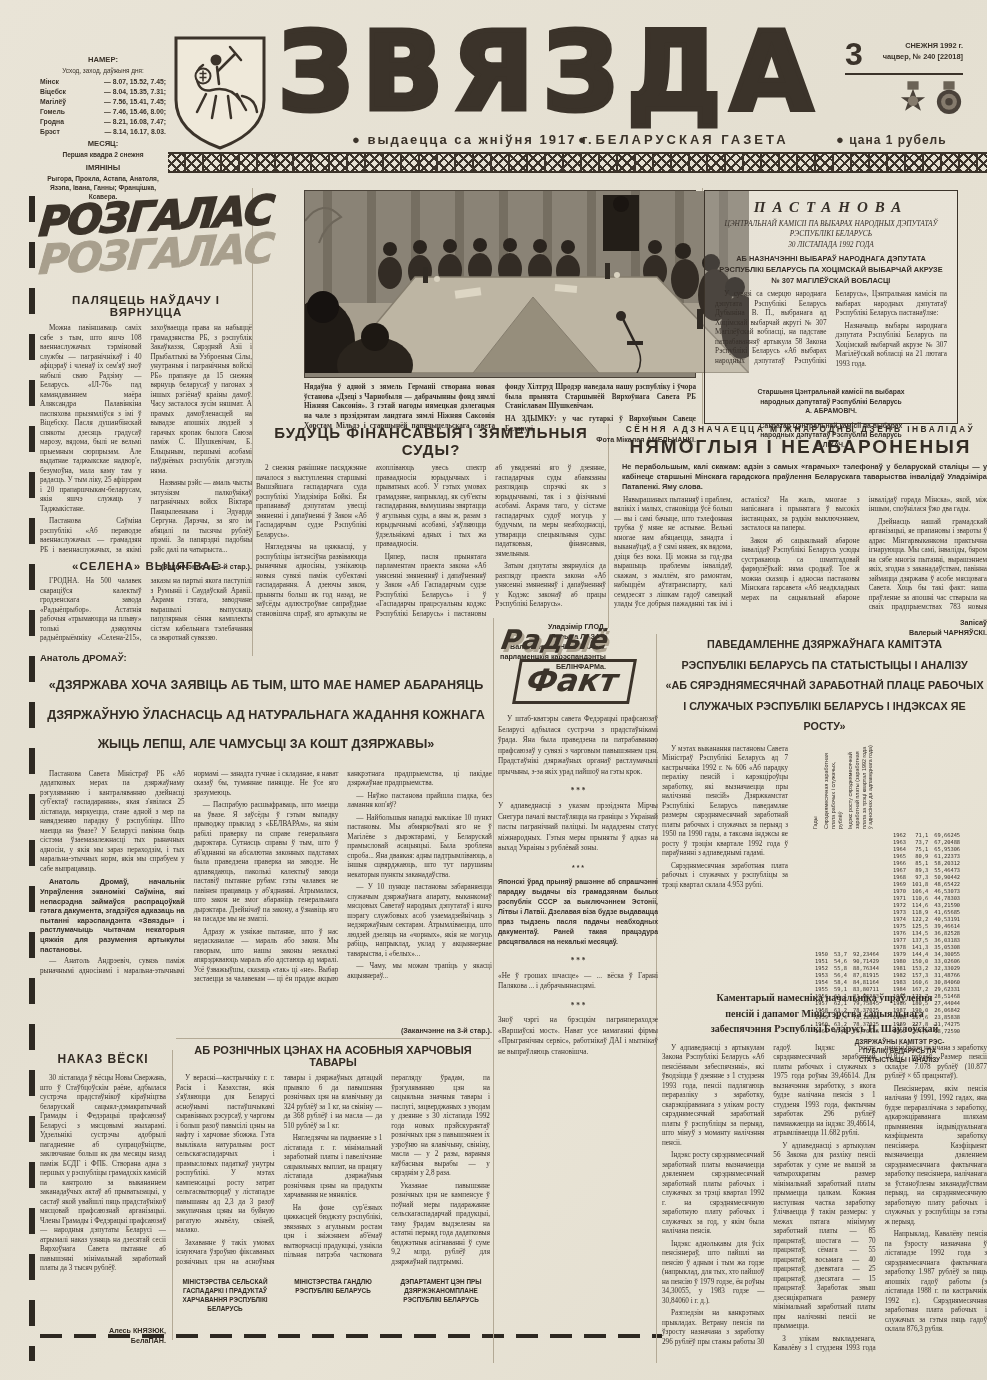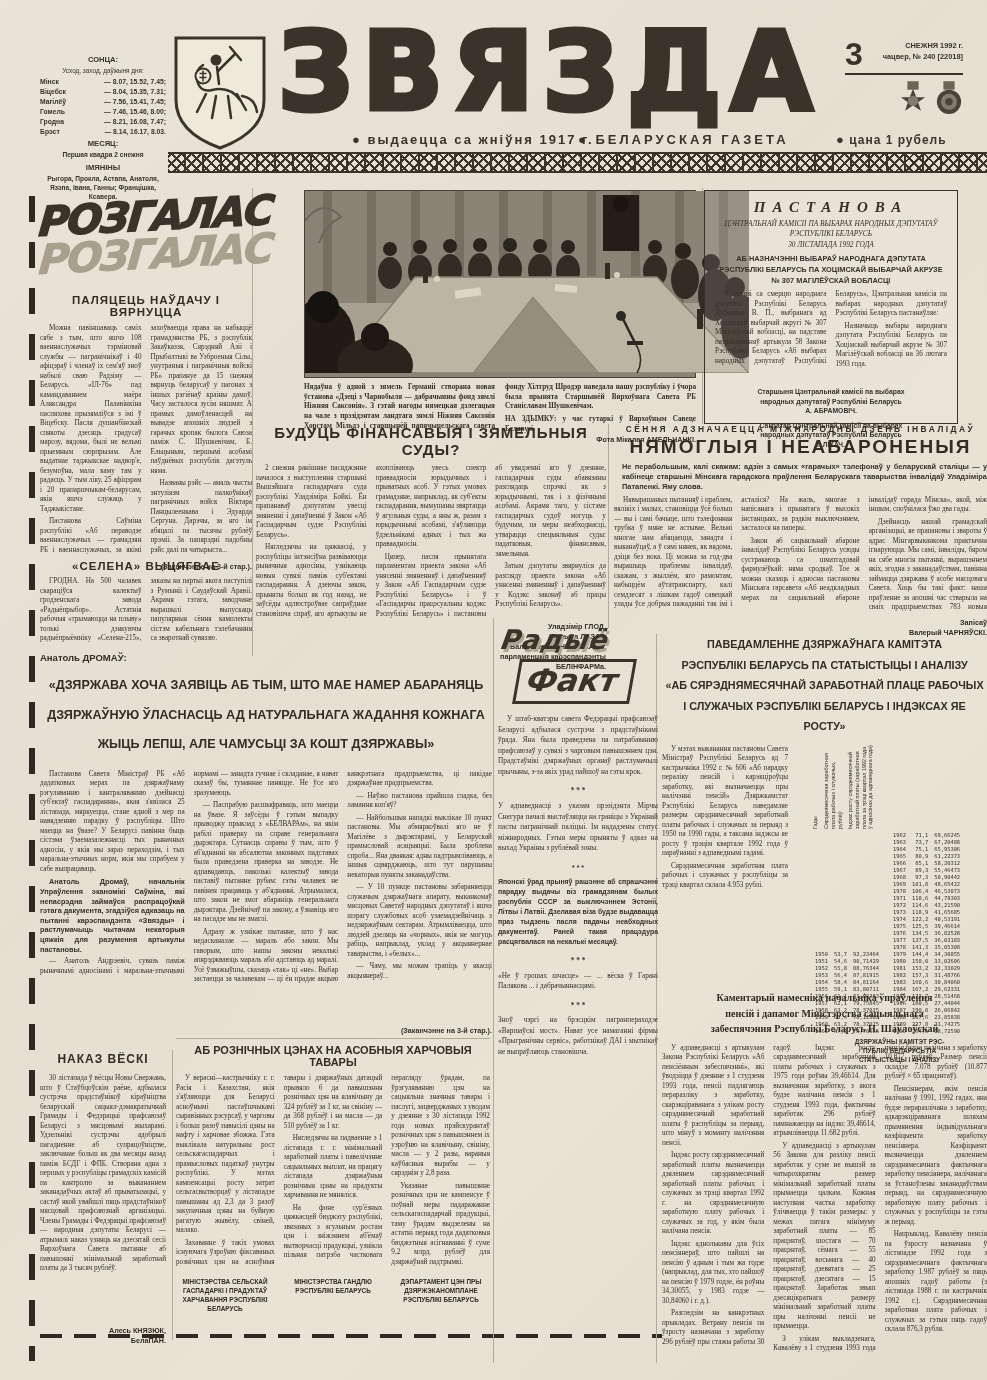--- a/index.html
+++ b/index.html
@@ -128,21 +128,21 @@
   <div class="vline" style="left:252px;top:188px;height:468px;"></div>
   <div class="vline" style="left:702px;top:188px;height:236px;"></div>
   <div class="vline" style="left:608px;top:424px;height:204px;"></div>
   <div class="vline" style="left:493px;top:618px;height:745px;"></div>
   <div class="vline" style="left:656px;top:634px;height:729px;"></div>
   <div class="vline" style="left:172px;top:1050px;height:290px;"></div>
   <div class="hline" style="left:176px;top:1038px;width:314px;"></div>
 
   <header>
     <div class="region infobox" style="left:40px;top:52px;width:126px;">
-      <div class="ib-head">СОНЦА:</div>
+      <div class="ib-head">НАМЕР:</div>
       <div class="ib-sub">Усход, заход, даўжыня дня:</div>
       <div>
 
           <div class="sun-row">
             <span class="city">Мінск</span>
             <span class="times">— 8.07, 15.52, 7.45;</span>
           </div>
 
           <div class="sun-row">
             <span class="city">Віцебск</span>
@@ -331,21 +331,21 @@
   </section>
 
   <section class="region post-box" style="left:704px;top:190px;width:254px;height:234px;">
     <h2 class="post-title">ПАСТАНОВА</h2>
     <div class="post-org">ЦЭНТРАЛЬНАЙ КАМІСІІ ПА ВЫБАРАХ НАРОДНЫХ ДЭПУТАТАЎ РЭСПУБЛІКІ БЕЛАРУСЬ</div>
     <div class="post-org">30 ЛІСТАПАДА 1992 ГОДА</div>
     <div class="post-subject">АБ НАЗНАЧЭННІ ВЫБАРАЎ НАРОДНАГА ДЭПУТАТА РЭСПУБЛІКІ БЕЛАРУСЬ ПА ХОЦІМСКАЙ ВЫБАРЧАЙ АКРУЗЕ № 307 МАГІЛЁЎСКАЙ ВОБЛАСЦІ</div>
     <div class="txt cols2" style="height:92px;">
 
     <p>У сувязі са смерцю народнага дэпутата Рэспублікі Беларусь Дубыніна В. П., выбранага ад Хоцімскай выбарчай акругі № 307 Магілёўскай вобласці, на падставе патрабаванняў артыкула 58 Закона Рэспублікі Беларусь «Аб выбарах народных дэпутатаў Рэспублікі Беларусь», Цэнтральная камісія па выбарах народных дэпутатаў Рэспублікі Беларусь пастанаўляе:</p>
-        <p>Назначыць выбары народнага дэпутата Рэспублікі Беларусь па Хоцімскай выбарчай акрузе № 307 Магілёўскай вобласці на 36 лютага 1993 года.</p>
+        <p>Назначыць выбары народнага дэпутата Рэспублікі Беларусь па Хоцімскай выбарчай акрузе № 307 Магілёўскай вобласці на 21 лютага 1993 года.</p>
       </div>
     <div class="post-sig">Старшыня Цэнтральнай камісіі па выбарах
 народных дэпутатаў Рэспублікі Беларусь
 А. АБРАМОВІЧ.</div>
     <div class="post-sig">Сакратар Цэнтральнай камісіі па выбарах
 народных дэпутатаў Рэспублікі Беларусь
 І. ЛІХАЧ.</div>
   </section>
 
   <section class="region" style="left:256px;top:424px;width:350px;">

